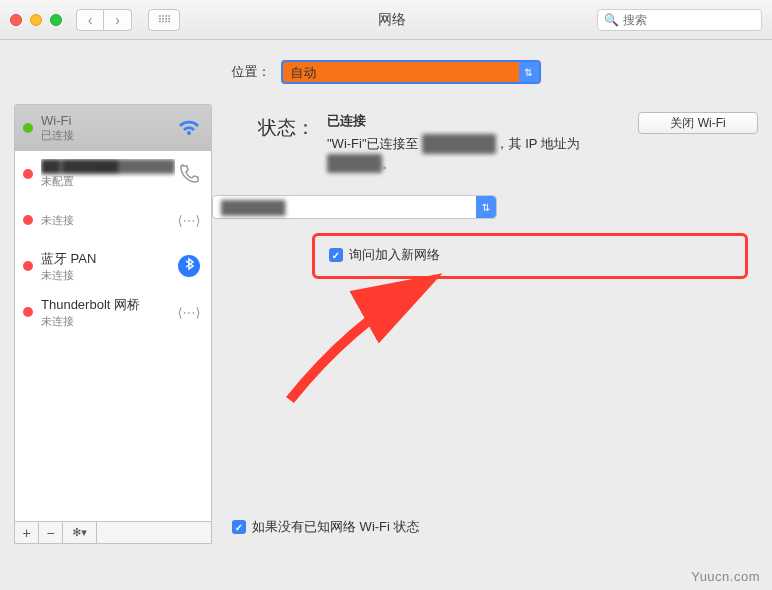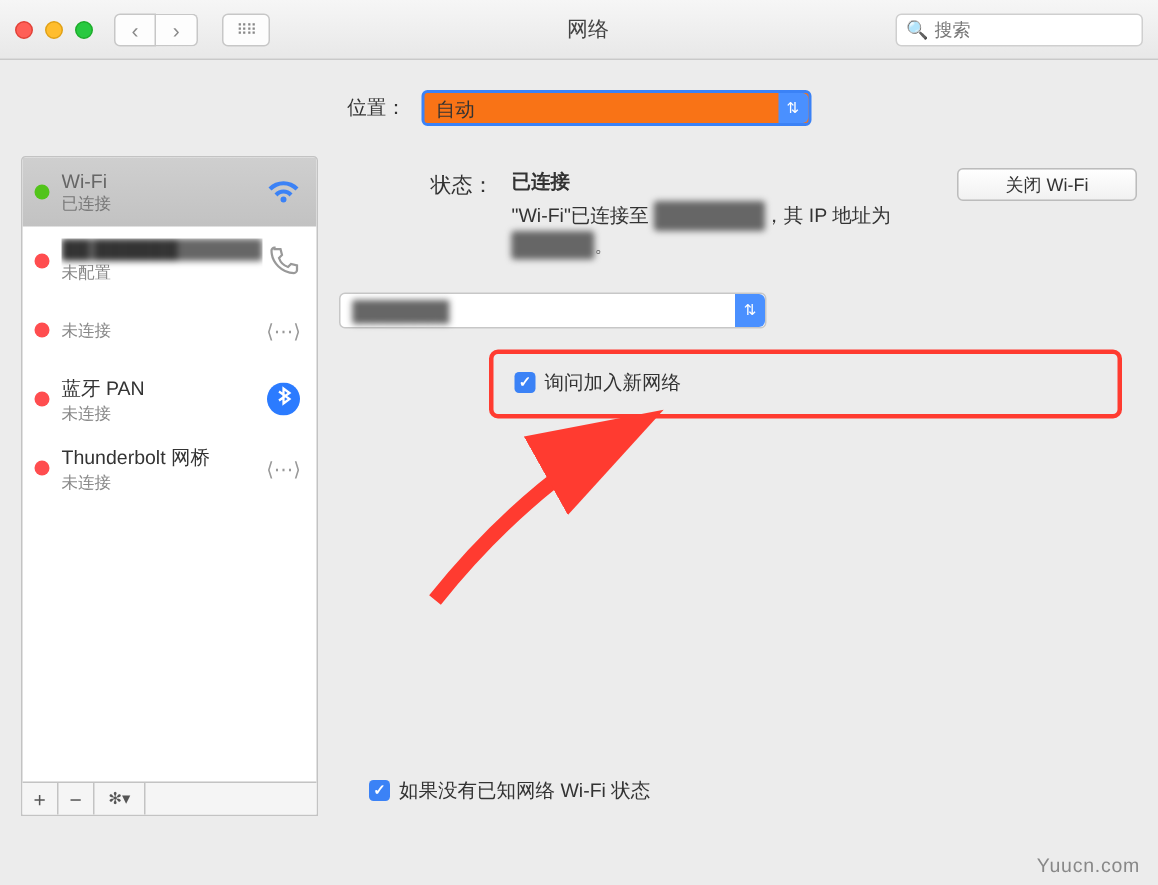--- a/index.html
+++ b/index.html
@@ -15,39 +15,39 @@
 .navbtn:first-child{border-radius:4px 0 0 4px}
 .navbtn:last-child{border-radius:0 4px 4px 0;border-left:none}
 .gridbtn{width:32px;height:22px;background:#fdfdfd;border:1px solid #c7c7c7;border-radius:4px;margin-left:8px;display:flex;align-items:center;justify-content:center;color:#888;letter-spacing:-1px;font-size:10px}
 .title{position:absolute;left:12px;right:0;text-align:center;font-size:14px;color:#444;pointer-events:none}
 .search{margin-left:auto;width:165px;height:22px;background:#fff;border:1px solid #cfcfcf;border-radius:4px;display:flex;align-items:center;padding:0 6px;gap:4px;color:#999}
 .search input{border:none;outline:none;flex:1;font-size:12px;background:transparent}
 .locrow{display:flex;align-items:center;justify-content:center;gap:10px;margin:20px 0}
 .loclabel{font-size:13px;color:#333}
 .locsel{width:260px;height:24px;background:#f97316;border:2px solid #3b82f6;border-radius:4px;display:flex;align-items:flex-end;padding:0 8px;position:relative}
 .locsel .arr{position:absolute;right:0;top:0;bottom:0;width:20px;background:#4a90ff;border-radius:0 4px 4px 0;display:flex;align-items:center;justify-content:center;color:#fff;font-size:10px}
-.content{display:flex;padding:0 14px;gap:14px}
+.content{display:flex;padding:0 14px;}
 .sidebar{width:198px;background:#fff;border:1px solid #c3c3c3;border-radius:3px 3px 0 0;height:440px;display:flex;flex-direction:column}
 .svlist{flex:1;overflow:auto}
 .svc{display:flex;align-items:center;height:46px;padding:0 8px;position:relative;border-bottom:0}
 .svc.sel{background:linear-gradient(#cfcfcf,#c2c2c2)}
 .svc .dot{width:10px;height:10px;border-radius:50%;margin-right:8px;flex-shrink:0}
 .svc .dot.g{background:#52c41a}
 .svc .dot.r{background:#ff4d4f}
 .svc .txt{flex:1;display:flex;flex-direction:column;justify-content:center;overflow:hidden}
 .svc .name{font-size:13px;color:#333;white-space:nowrap;overflow:hidden;text-overflow:ellipsis}
 .svc.sel .name{color:#666}
 .svc .sub{font-size:11px;color:#888}
 .svc.sel .sub{color:#777}
 .svc .ico{width:28px;height:28px;display:flex;align-items:center;justify-content:center;flex-shrink:0}
 .sbfoot{height:22px;border-top:1px solid #c3c3c3;background:#f5f5f5;display:flex;align-items:center}
 .sbfoot .fb{width:24px;height:100%;border-right:1px solid #c3c3c3;display:flex;align-items:center;justify-content:center;font-size:14px;color:#555;cursor:default}
 .main{flex:1;position:relative;padding-top:8px}
 .row{display:flex;align-items:flex-start;margin-bottom:14px}
-.rlabel{width:115px;text-align:right;padding-right:12px;padding-top:3px;font-size:14px}
+.rlabel{width:115px;text-align:right;padding-right:12px;padding-top:3px;font-size:19px}
 .rval{flex:1}
 .statv{font-weight:600;font-size:13px}
 .statdesc{font-size:12px;color:#555;margin-top:4px;line-height:1.5}
 .btn{height:22px;padding:0 12px;background:linear-gradient(#fff,#f1f1f1);border:1px solid #bcbcbc;border-radius:4px;font-size:12px;display:flex;align-items:center;justify-content:center;min-width:120px;cursor:default}
 .netsel{width:285px;height:24px;background:#fff;border:1px solid #c7c7c7;border-radius:4px;display:flex;align-items:center;padding:0 8px;position:relative}
 .netsel .arr{position:absolute;right:0;top:0;bottom:0;width:20px;background:#4a90ff;border-radius:0 4px 4px 0;display:flex;align-items:center;justify-content:center;color:#fff;font-size:10px}
 .askbox{border:3px solid #ff3b30;border-radius:6px;padding:10px 14px 12px;margin-left:100px;margin-right:10px;margin-top:8px}
 .cbrow{display:flex;align-items:center;gap:6px}
 .cb{width:14px;height:14px;background:#3b82f6;border-radius:3px;display:flex;align-items:center;justify-content:center;color:#fff;font-size:10px;font-weight:bold}
 .cbl{font-size:13px}

